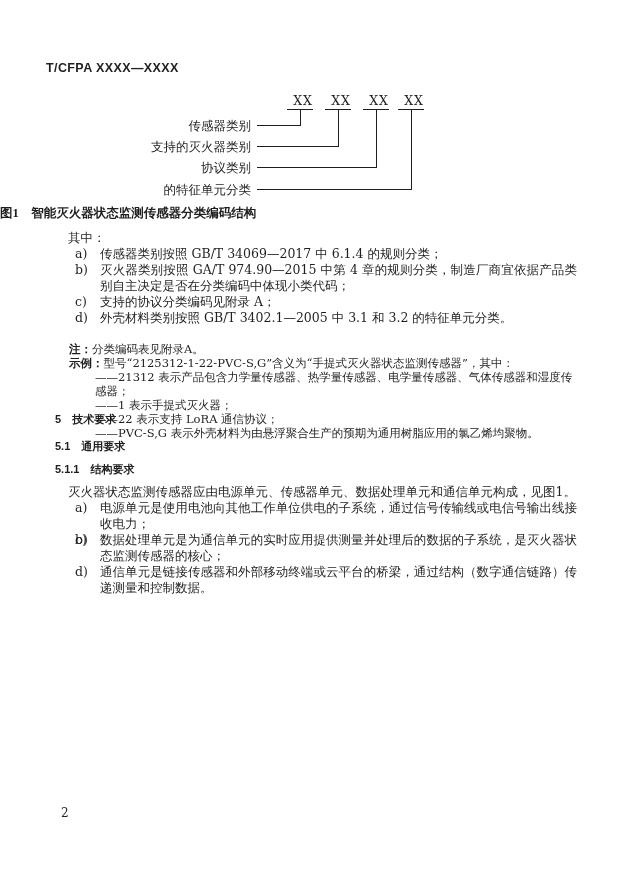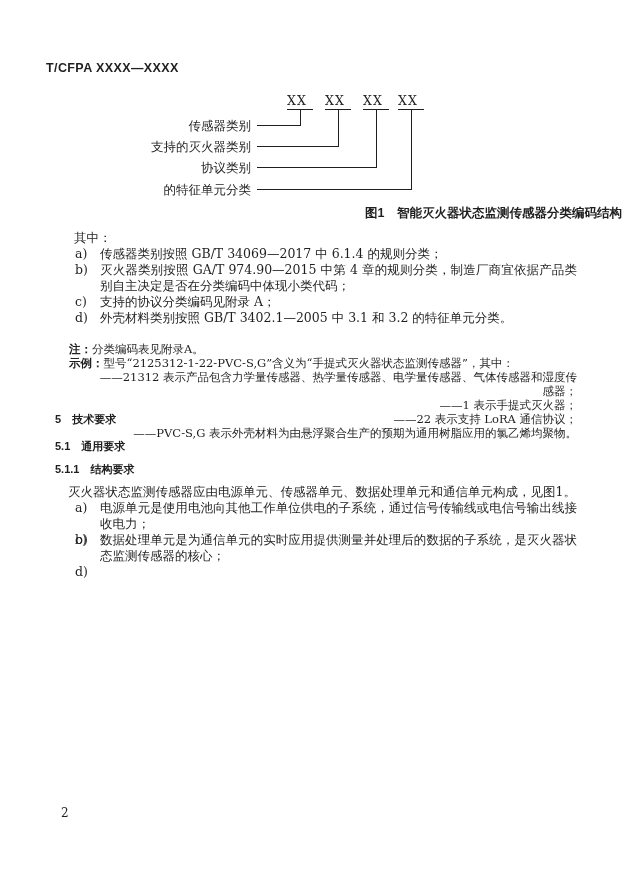--- a/index.html
+++ b/index.html
@@ -8,42 +8,42 @@
     font-family:"DejaVu Serif","Liberation Serif",serif;color:#1f1f1f;
   }
   .doc-header{
     position:absolute;left:46px;top:61px;
     font-family:"Liberation Sans",sans-serif;font-weight:bold;
     font-size:12.5px;letter-spacing:0.4px;white-space:nowrap;
   }
   
   .diagram{position:absolute;left:0;top:90px;width:622px;height:112px;}
   .xx{
-    position:absolute;top:4px;width:26px;text-align:left;
+    position:absolute;top:4px;width:26px;text-align:right;
     font-size:12.5px;line-height:14px;letter-spacing:1px;
     border-bottom:1px solid #1f1f1f;padding-bottom:1px;
   }
   .vline{position:absolute;width:1px;background:#1f1f1f;top:20px;}
   .hline{position:absolute;height:1px;background:#1f1f1f;}
   .dlabel{
     position:absolute;right:371px;font-size:12.5px;line-height:15px;white-space:nowrap;
   }
   .fig-caption{
-    position:absolute;left:0;top:205px;width:622px;text-align:right;
-    font-family:Liberation Sans, sans-serif;font-weight:bold;font-size:12.5px;
+    position:absolute;left:0;top:205px;width:622px;text-align:left;
+    font-family:Liberation Serif, serif;font-weight:bold;font-size:12.5px;
   }
   
   .fig-notes{position:absolute;left:46px;top:230px;width:531px;font-size:12.5px;line-height:16px;}
-  .lead{margin-left:28px;font-family:Liberation Serif, serif;}
+  .lead{margin-left:22px;font-family:Liberation Serif, serif;}
   .item{position:relative;padding-left:54px;text-align:justify;}
   .item .marker{position:absolute;left:29px;}
   .small{font-size:11.5px;line-height:14px;}
   .note-line{margin-left:23px;margin-top:16px;}
   .example-lead{margin-left:23px;}
-  .example-item{margin-left:49px;text-align:right;}
+  .example-item{margin-left:49px;}
   .b{font-weight:bold;}
   
   .heading{
     position:absolute;left:55px;font-family:"Liberation Sans",sans-serif;
     font-weight:bold;font-size:11px;white-space:nowrap;
   }
   .heading .num{margin-right:11px;}
   .sec-body{position:absolute;left:46px;top:484px;width:531px;font-size:12.5px;line-height:16px;}
   .intro{margin-left:22px;text-align:justify;}
   .page-num{position:absolute;left:61px;top:806px;font-size:12px;}
@@ -128,16 +128,17 @@
   </div>
   <div class="item">
     <span class="marker">b)</span>
   </div>
   <div class="item">
     <span class="marker">c)</span>
     <span>数据处理单元是为通信单元的实时应用提供测量并处理后的数据的子系统，是灭火器状态监测传感器的核心；</span>
   </div>
   <div class="item">
     <span class="marker">d)</span>
+    <span>通信单元是链接传感器和外部移动终端或云平台的桥梁，通过结构（数字通信链路）传递测量和控制数据。</span>
   </div>
 </div>
 
 <div class="page-num">2</div>
 
 </body></html>

